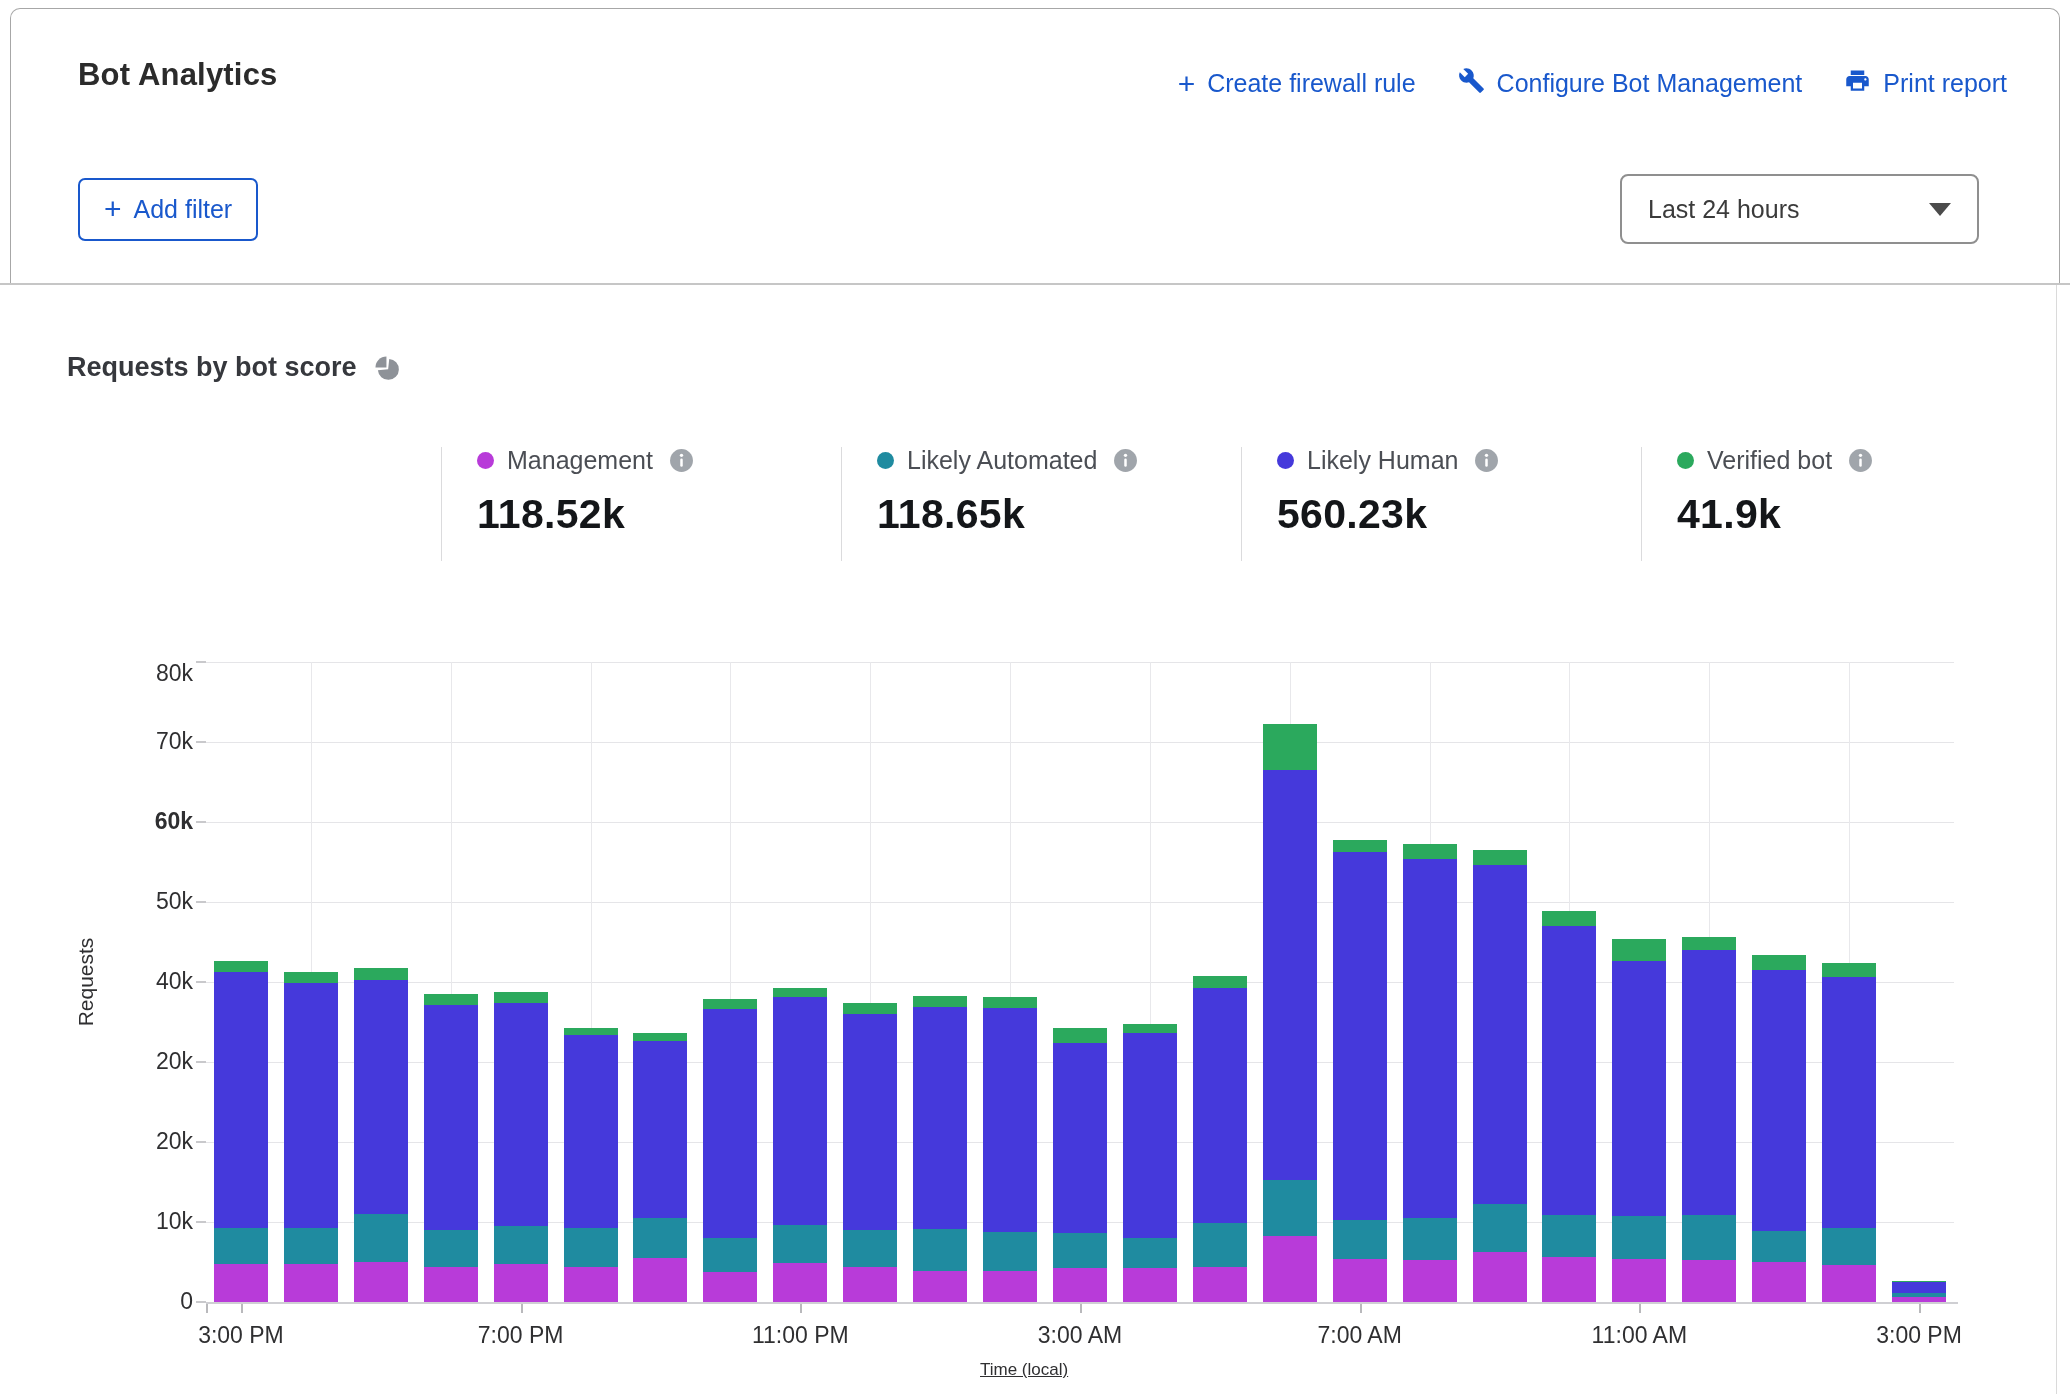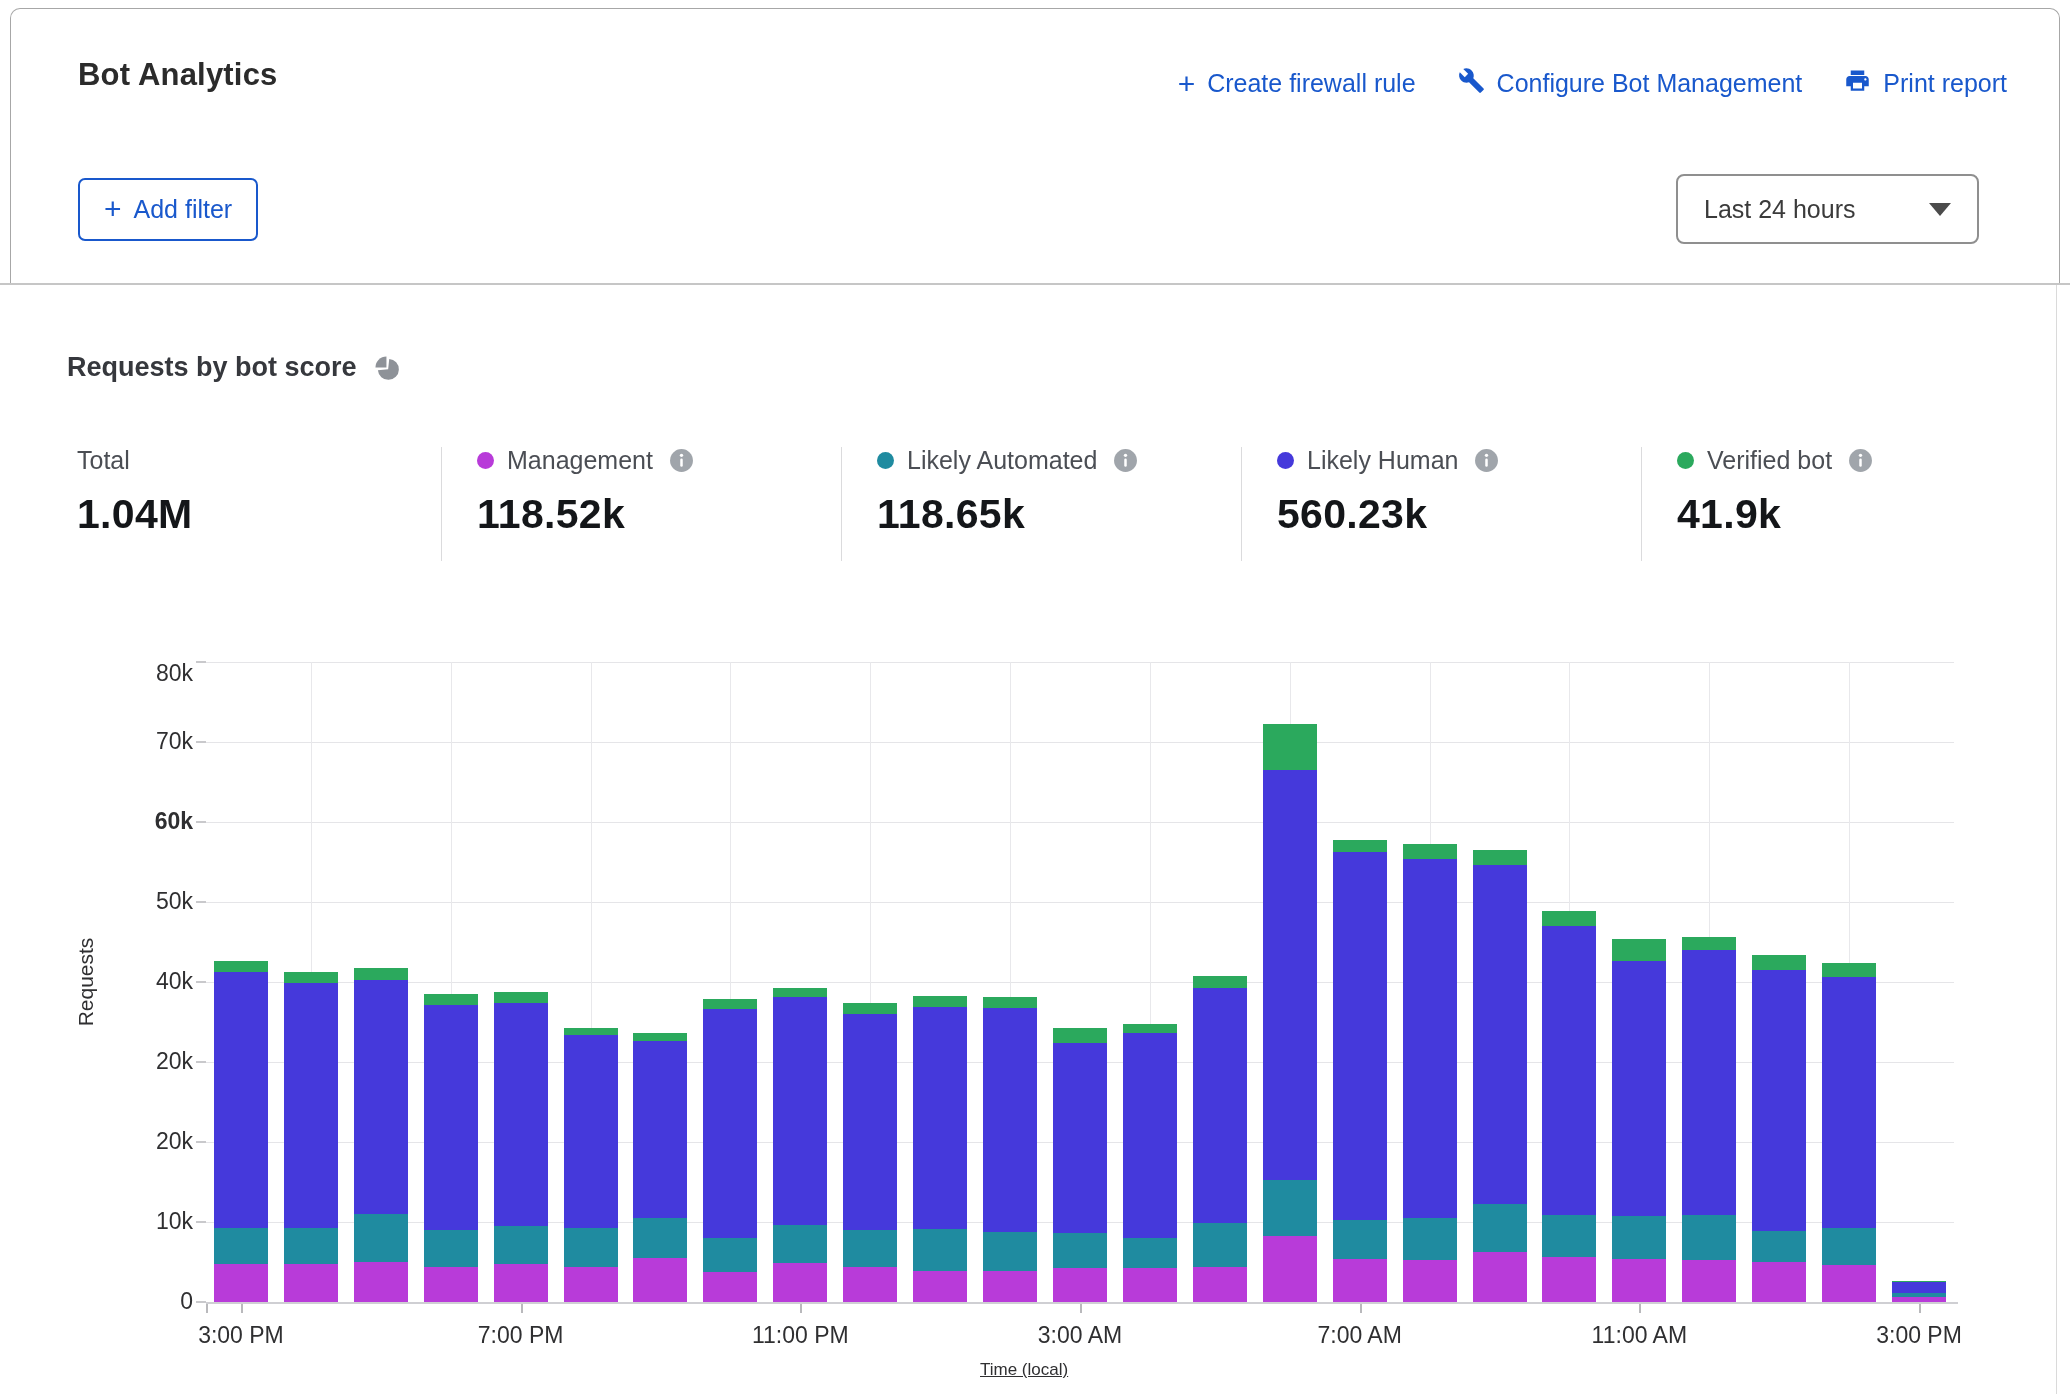--- a/index.html
+++ b/index.html
@@ -15,21 +15,21 @@
   .action-link { display:inline-flex; align-items:center; gap:12px; color:#1958cc; font-size:25px;
                  cursor:pointer; text-decoration:none; }
   .action-link .plus-glyph { font-size:30px; font-weight:500; line-height:1; }
   .action-link svg { width:27px; height:27px; fill:#1958cc; }
 
   .add-filter-btn { position:absolute; left:67px; top:169px; height:63px; display:inline-flex; align-items:center;
                     gap:12px; padding:0 24px; background:#fff; border:2px solid #1958cc; border-radius:7px;
                     color:#1958cc; font-size:25px; font-family:inherit; cursor:pointer; }
   .add-filter-btn .plus-glyph { font-size:30px; font-weight:500; line-height:1; margin-top:-2px; }
 
-  .time-select { position:absolute; right:80px; top:165px; width:303px; height:70px; border:2px solid #8f8f8f;
+  .time-select { position:absolute; right:80px; top:165px; width:359px; height:70px; border:2px solid #8f8f8f;
                  border-radius:8px; background:#fff; display:flex; align-items:center; padding:0 26px;
                  font-size:25px; color:#3b3b3b; cursor:pointer; }
   .caret-down { margin-left:auto; width:0; height:0; border-left:11px solid transparent;
                 border-right:11px solid transparent; border-top:13px solid #4b4b4b; }
 
   .full-divider { position:absolute; left:0; top:283px; width:2070px; height:2px; background:#c6c6c6; }
   .right-border { position:absolute; left:2056px; top:285px; width:1px; height:1109px; background:#dadada; }
 
   
   .section-title-row { position:absolute; left:67px; top:352px; display:flex; align-items:center; gap:16px; }
@@ -108,26 +108,20 @@
     <h2 class="section-title">Requests by bot score</h2>
     <span class="pie-icon">
       <svg viewBox="0 0 24 24">
         <path d="M13.9 4.2A9 9 0 1 1 4.2 13.9 L13 13 Z"></path>
         <path d="M11.5 2.1A9.4 9.4 0 0 0 2.1 11.5 L11.5 11.5 Z"></path>
       </svg>
     </span>
   </div>
 
   <div class="stats-row" id="stats-row">
-      <div class="stat-block" style="left: 77px;">
-        <div class="stat-label-row">
-          <span class="stat-label">Total</span>
-        </div>
-                 <div class="stat-value">1.04M</div>
-      </div>
       <div class="stat-divider" style="left: 441px;"></div>
       <div class="stat-block" style="left: 477px;">
         <div class="stat-label-row">
           <span class="stat-dot" style="background:#b83bd9"></span>
           <span class="stat-label">Management</span>
           <span class="info-icon">
             <svg viewBox="0 0 24 24">
               <circle cx="12" cy="12" r="11" fill="#a0a5ab"></circle>
               <circle cx="12" cy="7" r="1.6" fill="#fff"></circle>
               <rect x="10.8" y="10" width="2.4" height="8" rx="1.2" fill="#fff"></rect>

